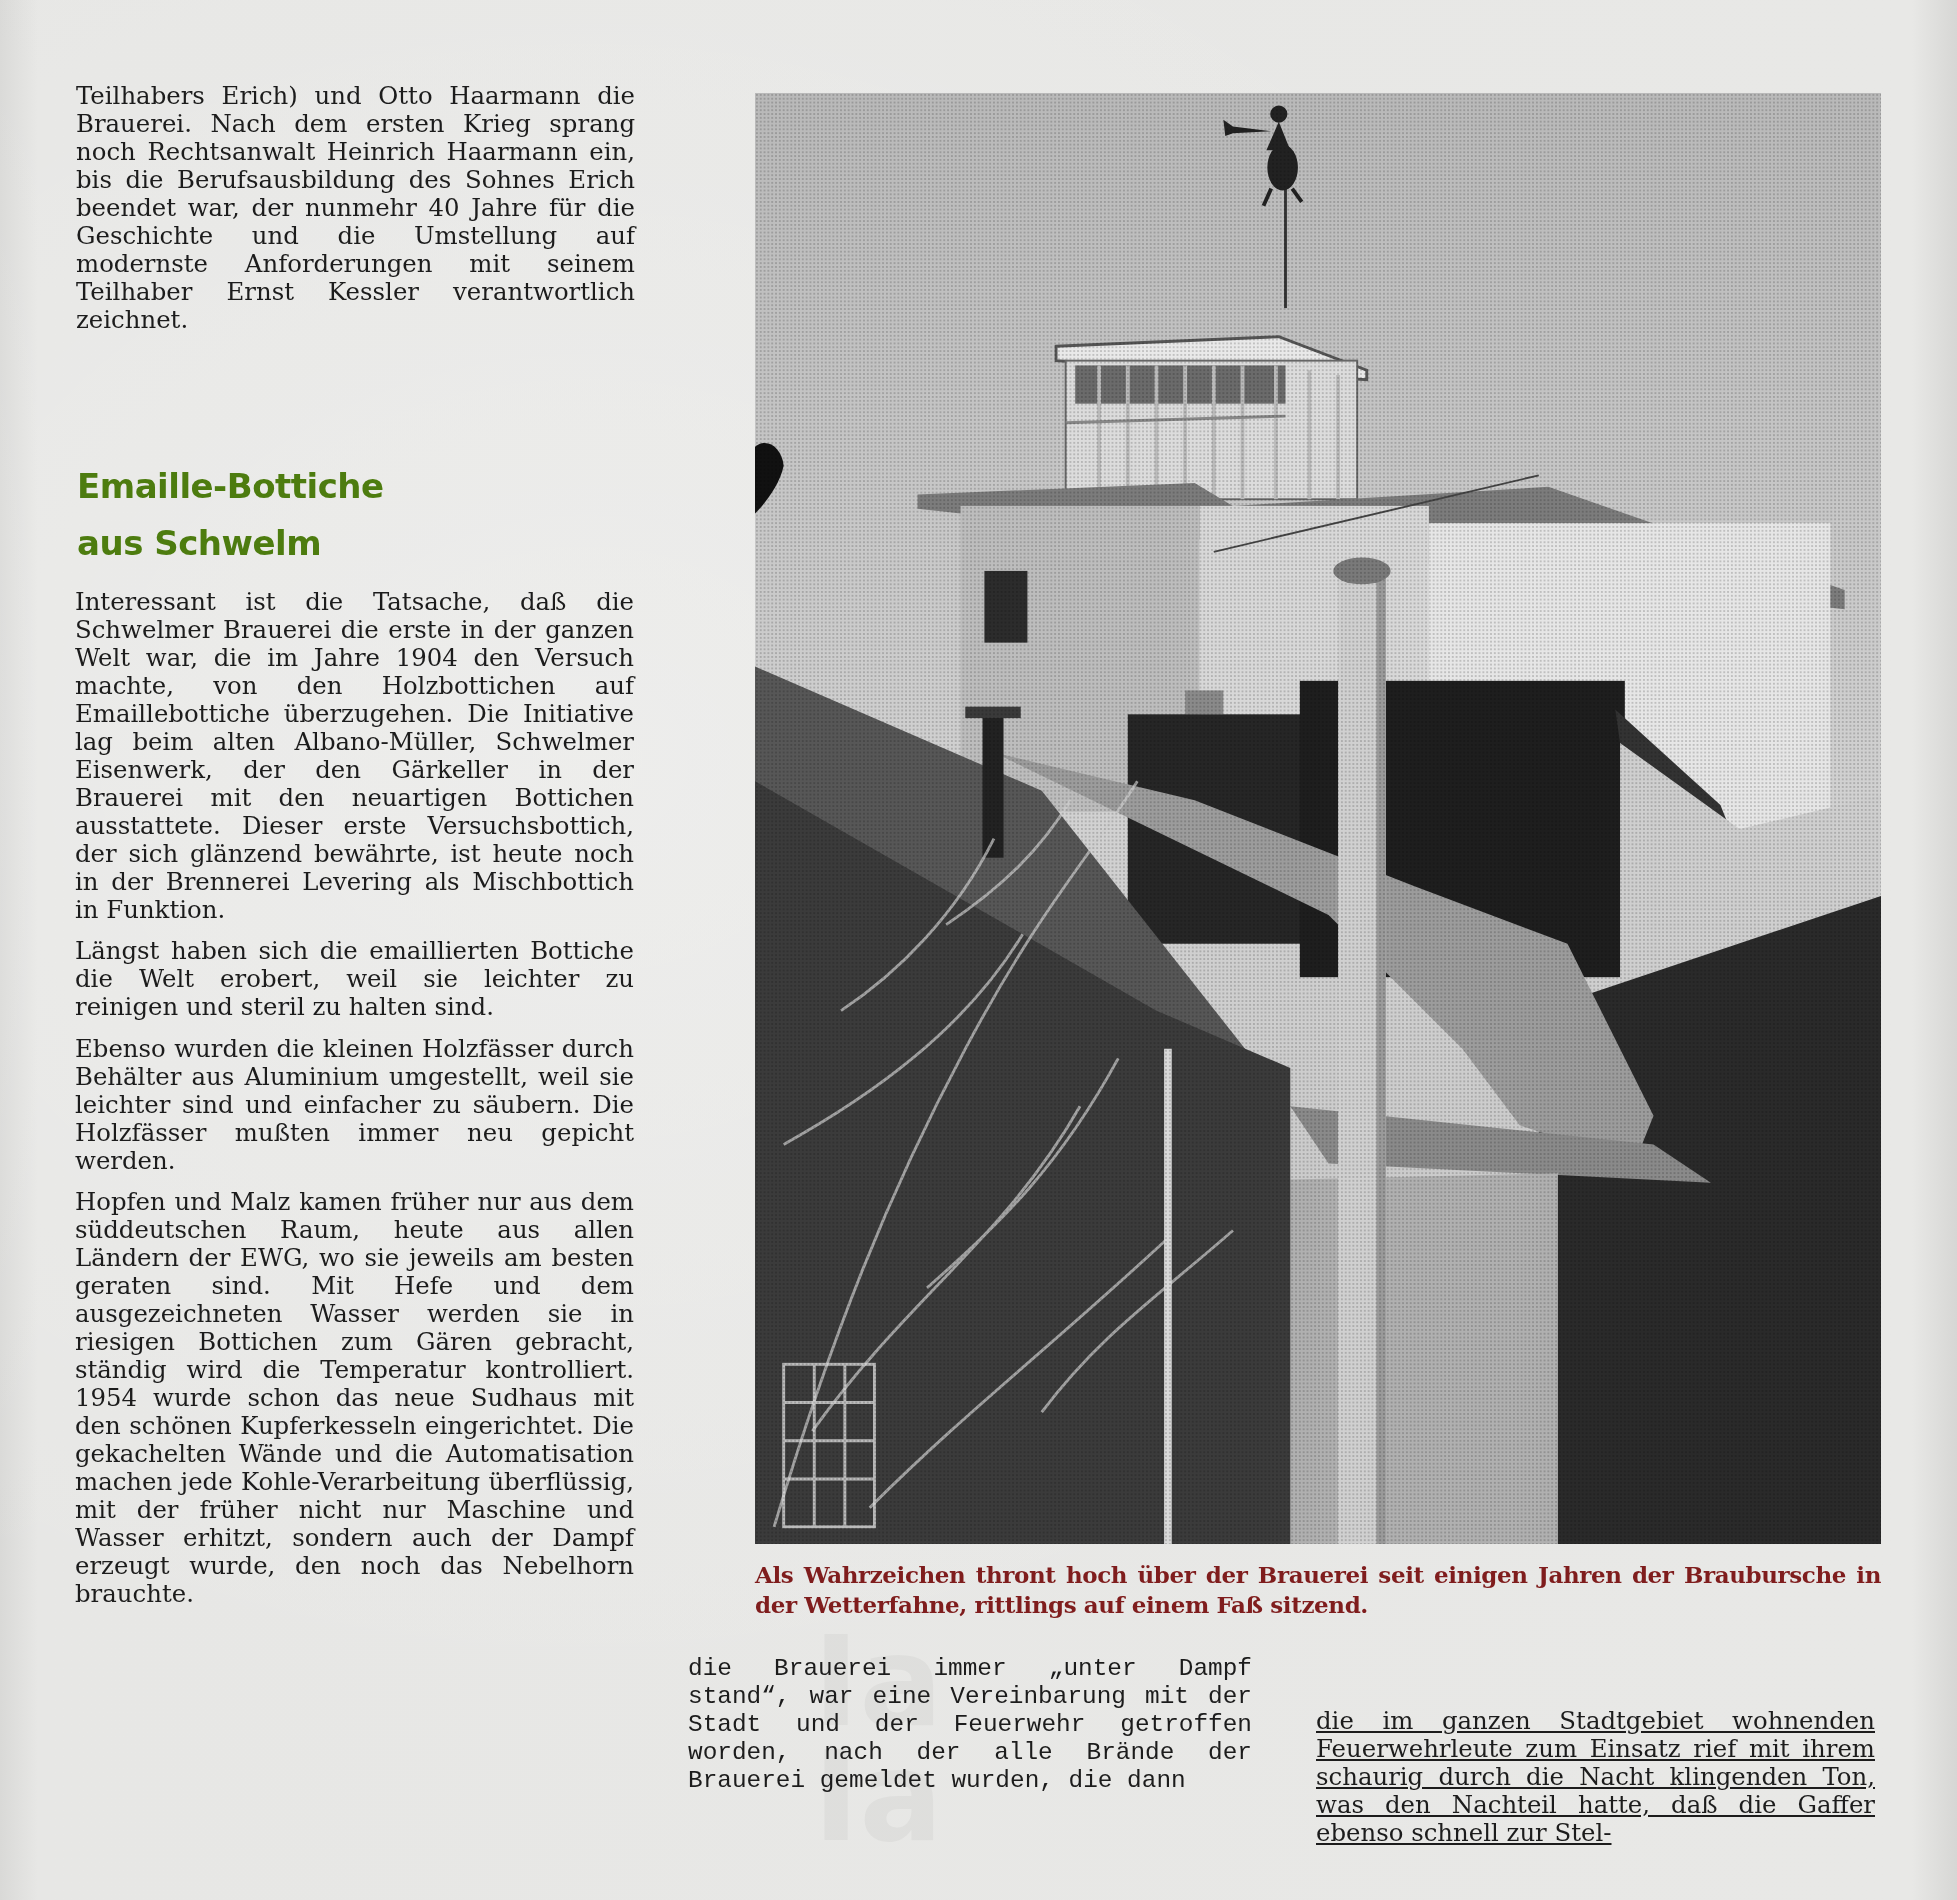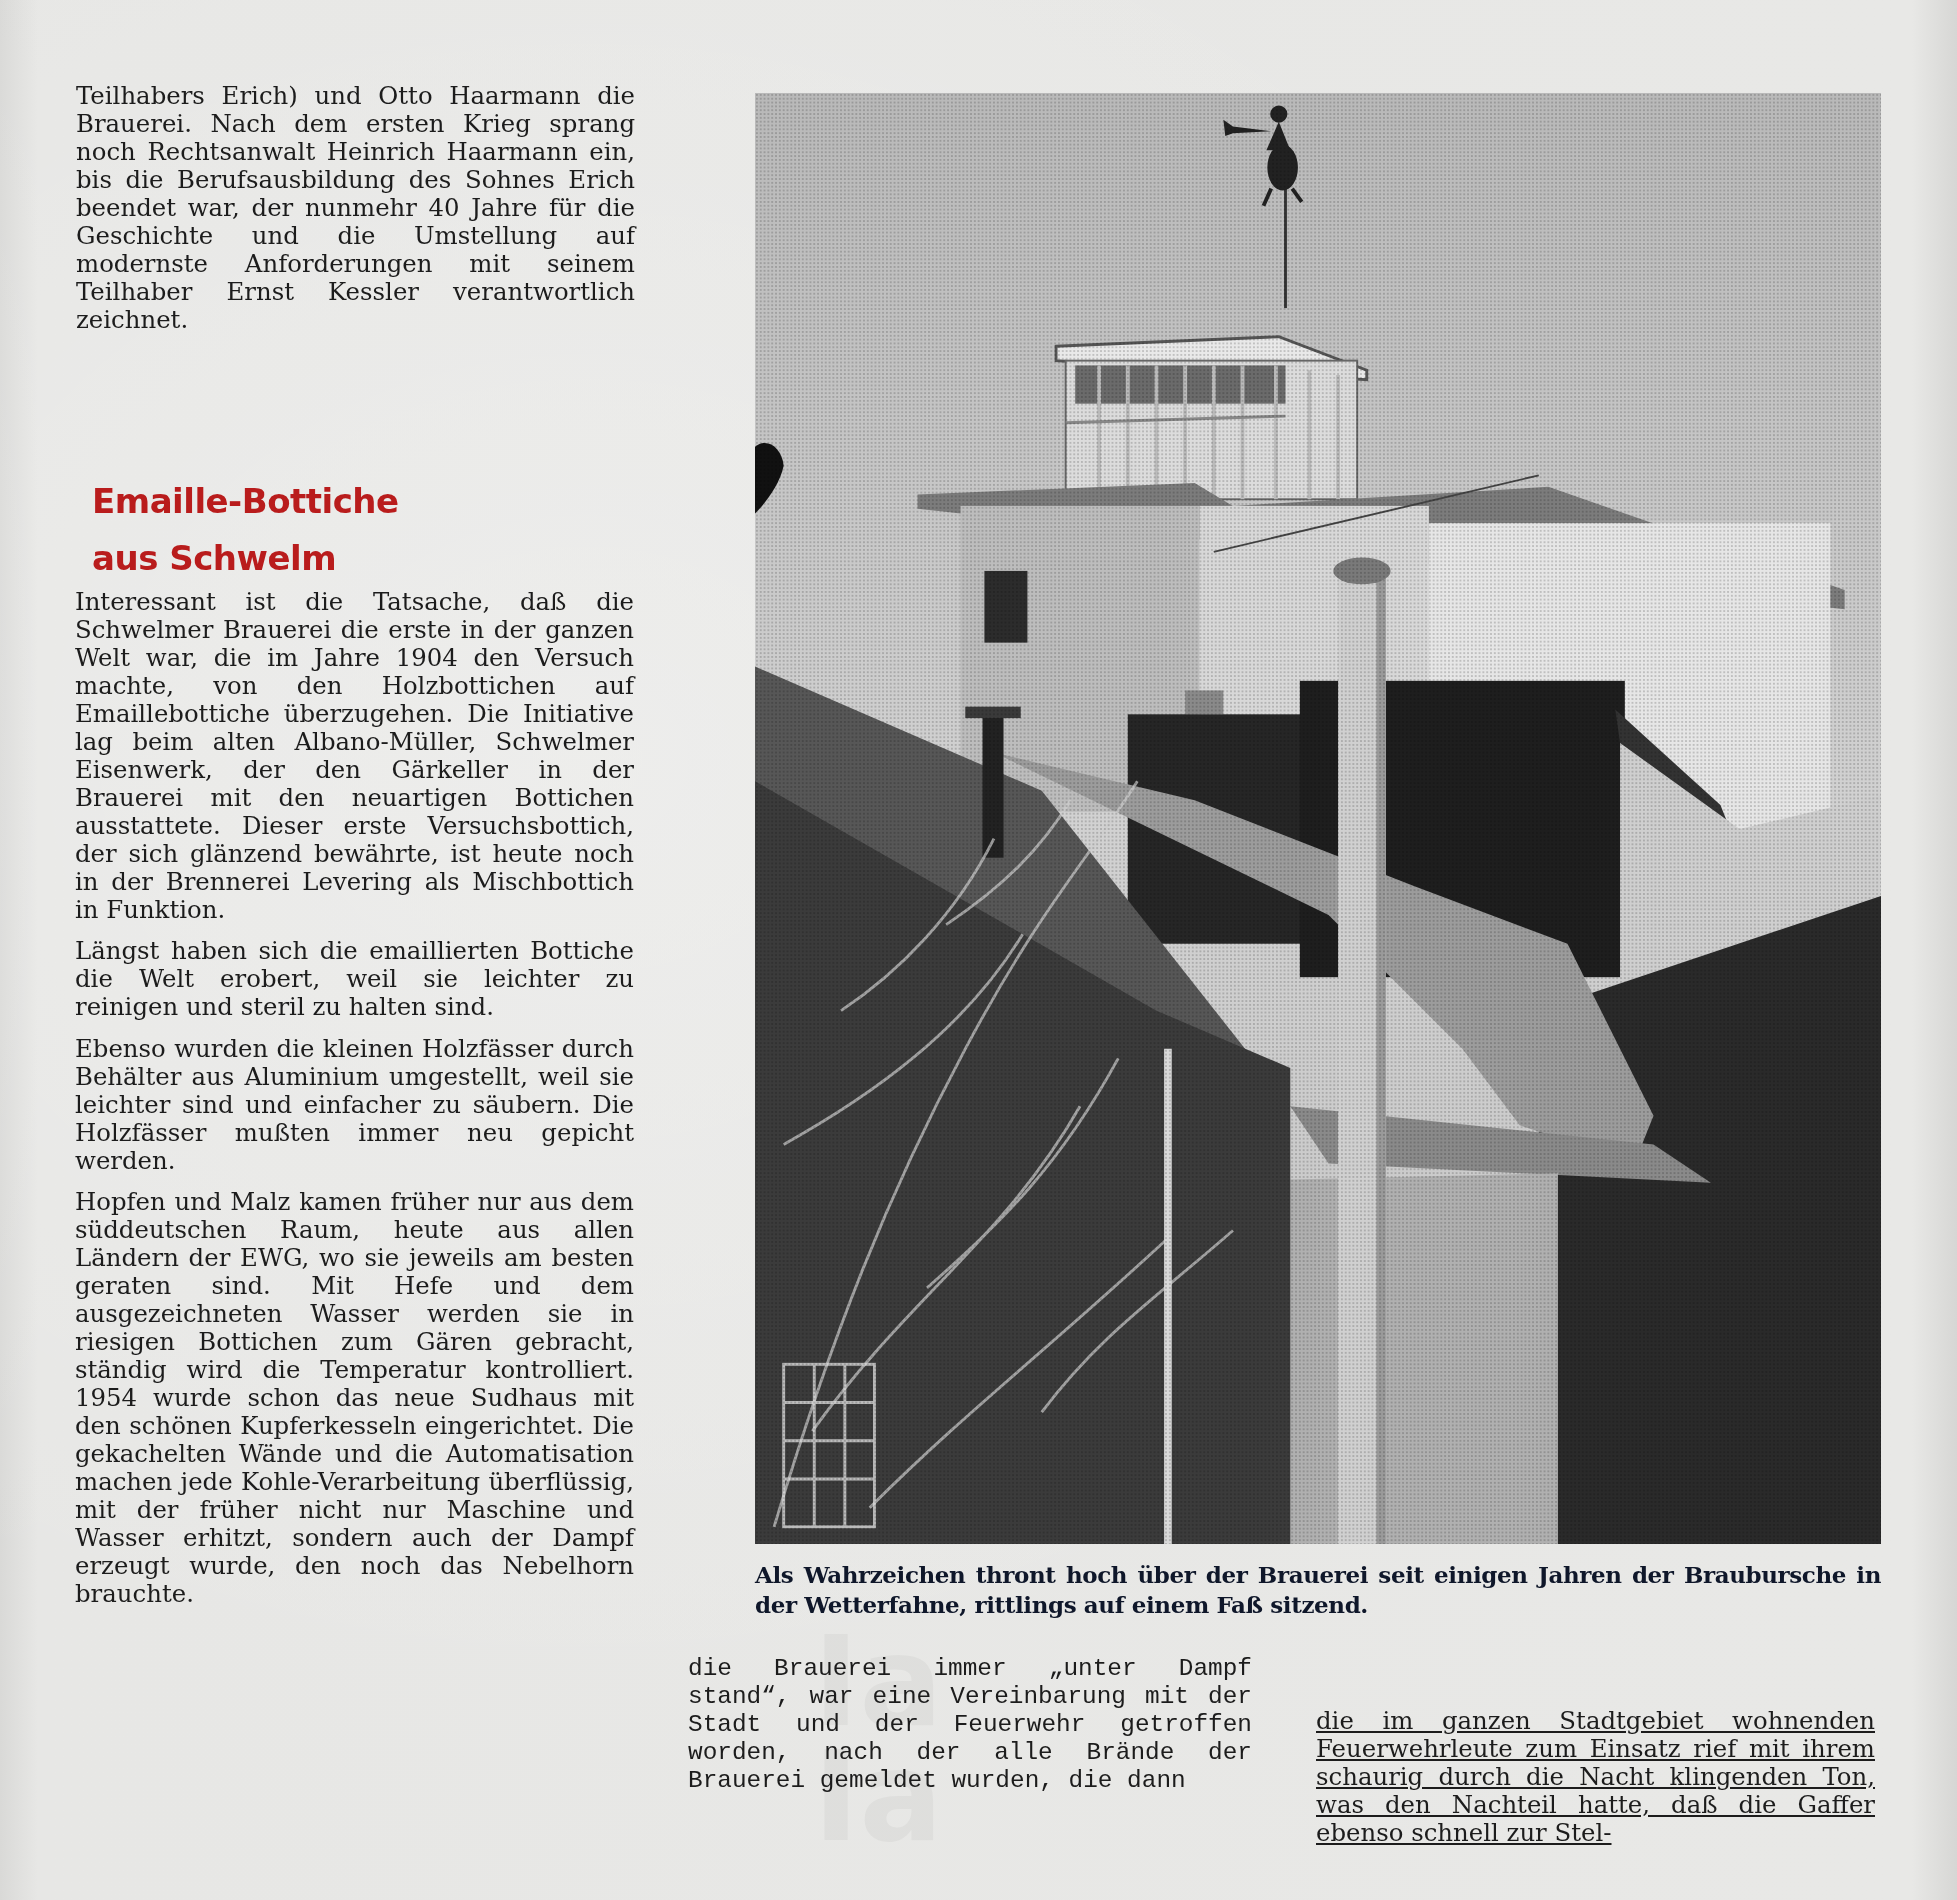--- a/index.html
+++ b/index.html
@@ -23,36 +23,36 @@
     text-align: justify;
     hyphens: manual;
   }
   .col p { margin: 0 0 13.4px 0; }
   .col-left { left: 76px; top: 82px; width: 559px; }
   .col-left .lead { margin-bottom: 9px; }
   .heading {
     position: absolute; left: 76px; top: 457px; width: 535px;
     font-family: "DejaVu Sans", "Liberation Sans", sans-serif;
     font-weight: bold; font-size: 34px; line-height: 57px;
-    letter-spacing: -0.5px; color: #b91c1c; margin: 16px;
+    letter-spacing: -0.5px; color: #4d7c0f; margin: 1px;
   }
   .col-body { left: 75px; top: 588px; width: 559px; }
   .col-mid { left: 688px; top: 1655px; width: 564px; font-family: Liberation Mono, monospace; }
   .col-right { left: 1316px; top: 1707px; width: 559px; text-decoration: underline; }
 
   .photo {
     position: absolute; left: 755px; top: 93px; width: 1126px; height: 1451px;
     overflow: hidden; background: #a9a9a9;
   }
   .photo svg { display: block; width: 100%; height: 100%; }
   .caption {
     position: absolute; left: 755px; top: 1560px; width: 1126px;
     font-family: "DejaVu Serif", "Liberation Serif", serif;
     font-weight: bold; font-size: 23px; line-height: 30px;
-    text-align: justify; letter-spacing: -0.4px; color: #0f172a;
+    text-align: justify; letter-spacing: -0.4px; color: #7f1d1d;
     margin: 0;
   }
   .bleed {
     position: absolute; left: 813px; top: 1625px; width: 325px; height: 268px;
     font-family: "DejaVu Sans", sans-serif; font-weight: bold; font-size: 124px;
     color: rgba(0,0,0,0.035); line-height: 115px; pointer-events: none;
   }
 </style>
 </head>
 <body>

